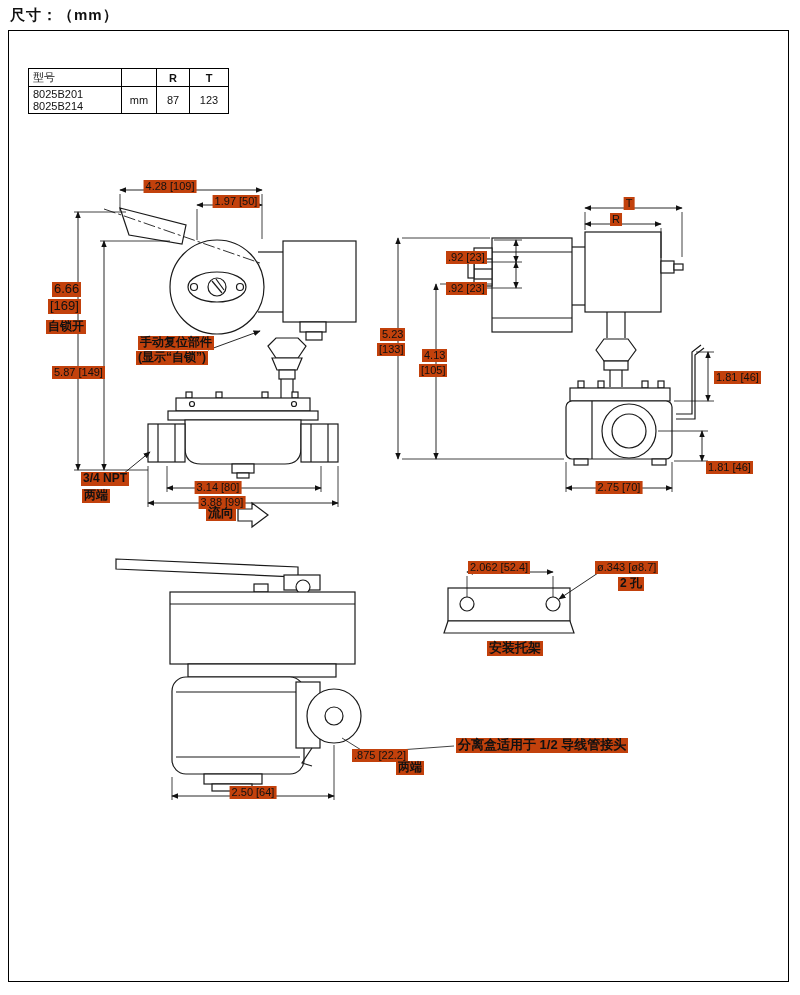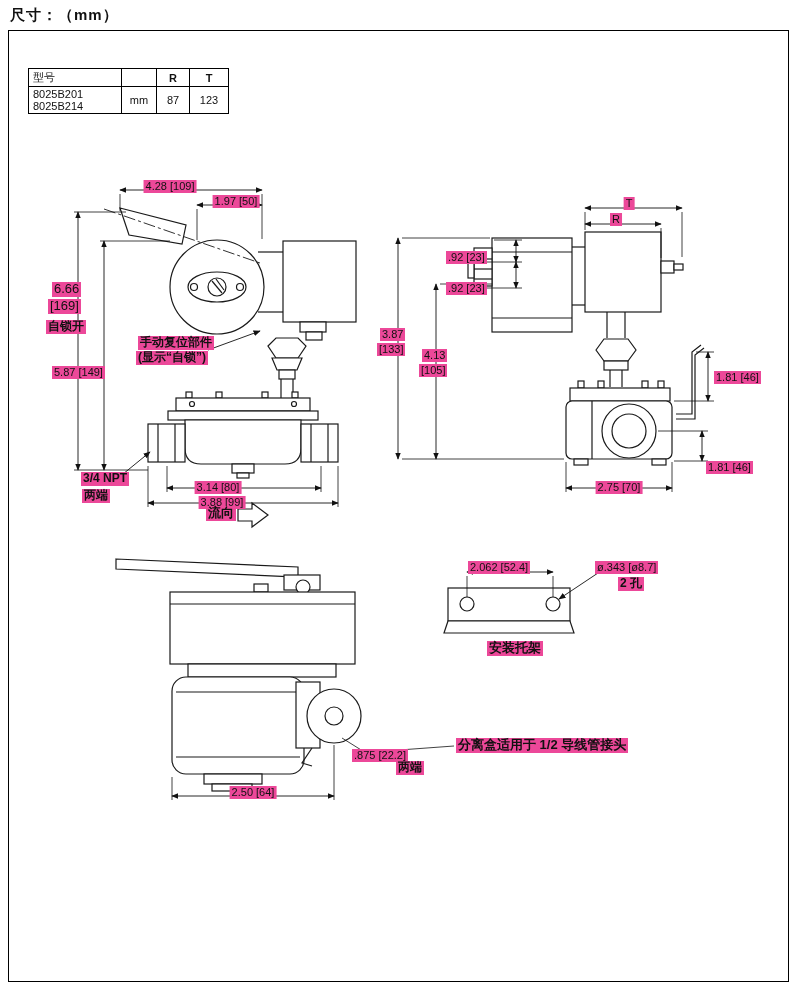--- a/index.html
+++ b/index.html
@@ -14,21 +14,21 @@
   .frame{
     position:absolute;left:8px;top:30px;width:781px;height:952px;
     border:1.5px solid #000;box-sizing:border-box;
   }
   svg.art{position:absolute;left:0;top:0;width:800px;height:995px;}
   .lbl{position:absolute;white-space:nowrap;line-height:1.15;color:#111;}
   .dim{font-size:11px;}
   .big{font-size:13px;}
   .cn{font-size:12px;font-weight:bold;}
   .cn13{font-size:13px;font-weight:bold;}
-  .bg{background:#ec4899;padding:0 2px;}
+  .bg{background:#c2410c;padding:0 2px;}
   .ctr{transform:translateX(-50%);}
   
   .spec-table{
     position:absolute;left:28px;top:68px;border-collapse:collapse;
     font-size:11px;background:#fff;
   }
   .spec-table th,.spec-table td{
     border:1px solid #000;padding:1px 4px;vertical-align:middle;
   }
   .c-model{width:84px;text-align:left;font-weight:normal;}
@@ -251,21 +251,21 @@
 <div class="lbl cn bg" style="left:81px;top:472px;">3/4 NPT</div>
 <div class="lbl cn bg" style="left:82px;top:489px;">两端</div>
 <div class="lbl dim bg ctr" style="left:218px;top:481px;">3.14 [80]</div>
 <div class="lbl dim bg ctr" style="left:222px;top:496px;">3.88 [99]</div>
 <div class="lbl cn13 bg" style="left:206px;top:506px;">流向</div>
 
 <div class="lbl dim bg ctr" style="left:629px;top:197px;">T</div>
 <div class="lbl dim bg ctr" style="left:616px;top:213px;">R</div>
 <div class="lbl dim bg" style="left:446px;top:251px;">.92 [23]</div>
 <div class="lbl dim bg" style="left:446px;top:282px;">.92 [23]</div>
-<div class="lbl dim bg" style="left:380px;top:328px;">3.87</div>
+<div class="lbl dim bg" style="left:380px;top:328px;">5.23</div>
 <div class="lbl dim bg" style="left:377px;top:343px;">[133]</div>
 <div class="lbl dim bg" style="left:422px;top:349px;">4.13</div>
 <div class="lbl dim bg" style="left:419px;top:364px;">[105]</div>
 <div class="lbl dim bg" style="left:714px;top:371px;">1.81 [46]</div>
 <div class="lbl dim bg" style="left:706px;top:461px;">1.81 [46]</div>
 <div class="lbl dim bg ctr" style="left:619px;top:481px;">2.75 [70]</div>
 
 <div class="lbl dim bg" style="left:352px;top:749px;">.875 [22.2]</div>
 <div class="lbl cn bg" style="left:396px;top:761px;">两端</div>
 <div class="lbl dim bg ctr" style="left:253px;top:786px;">2.50 [64]</div>

